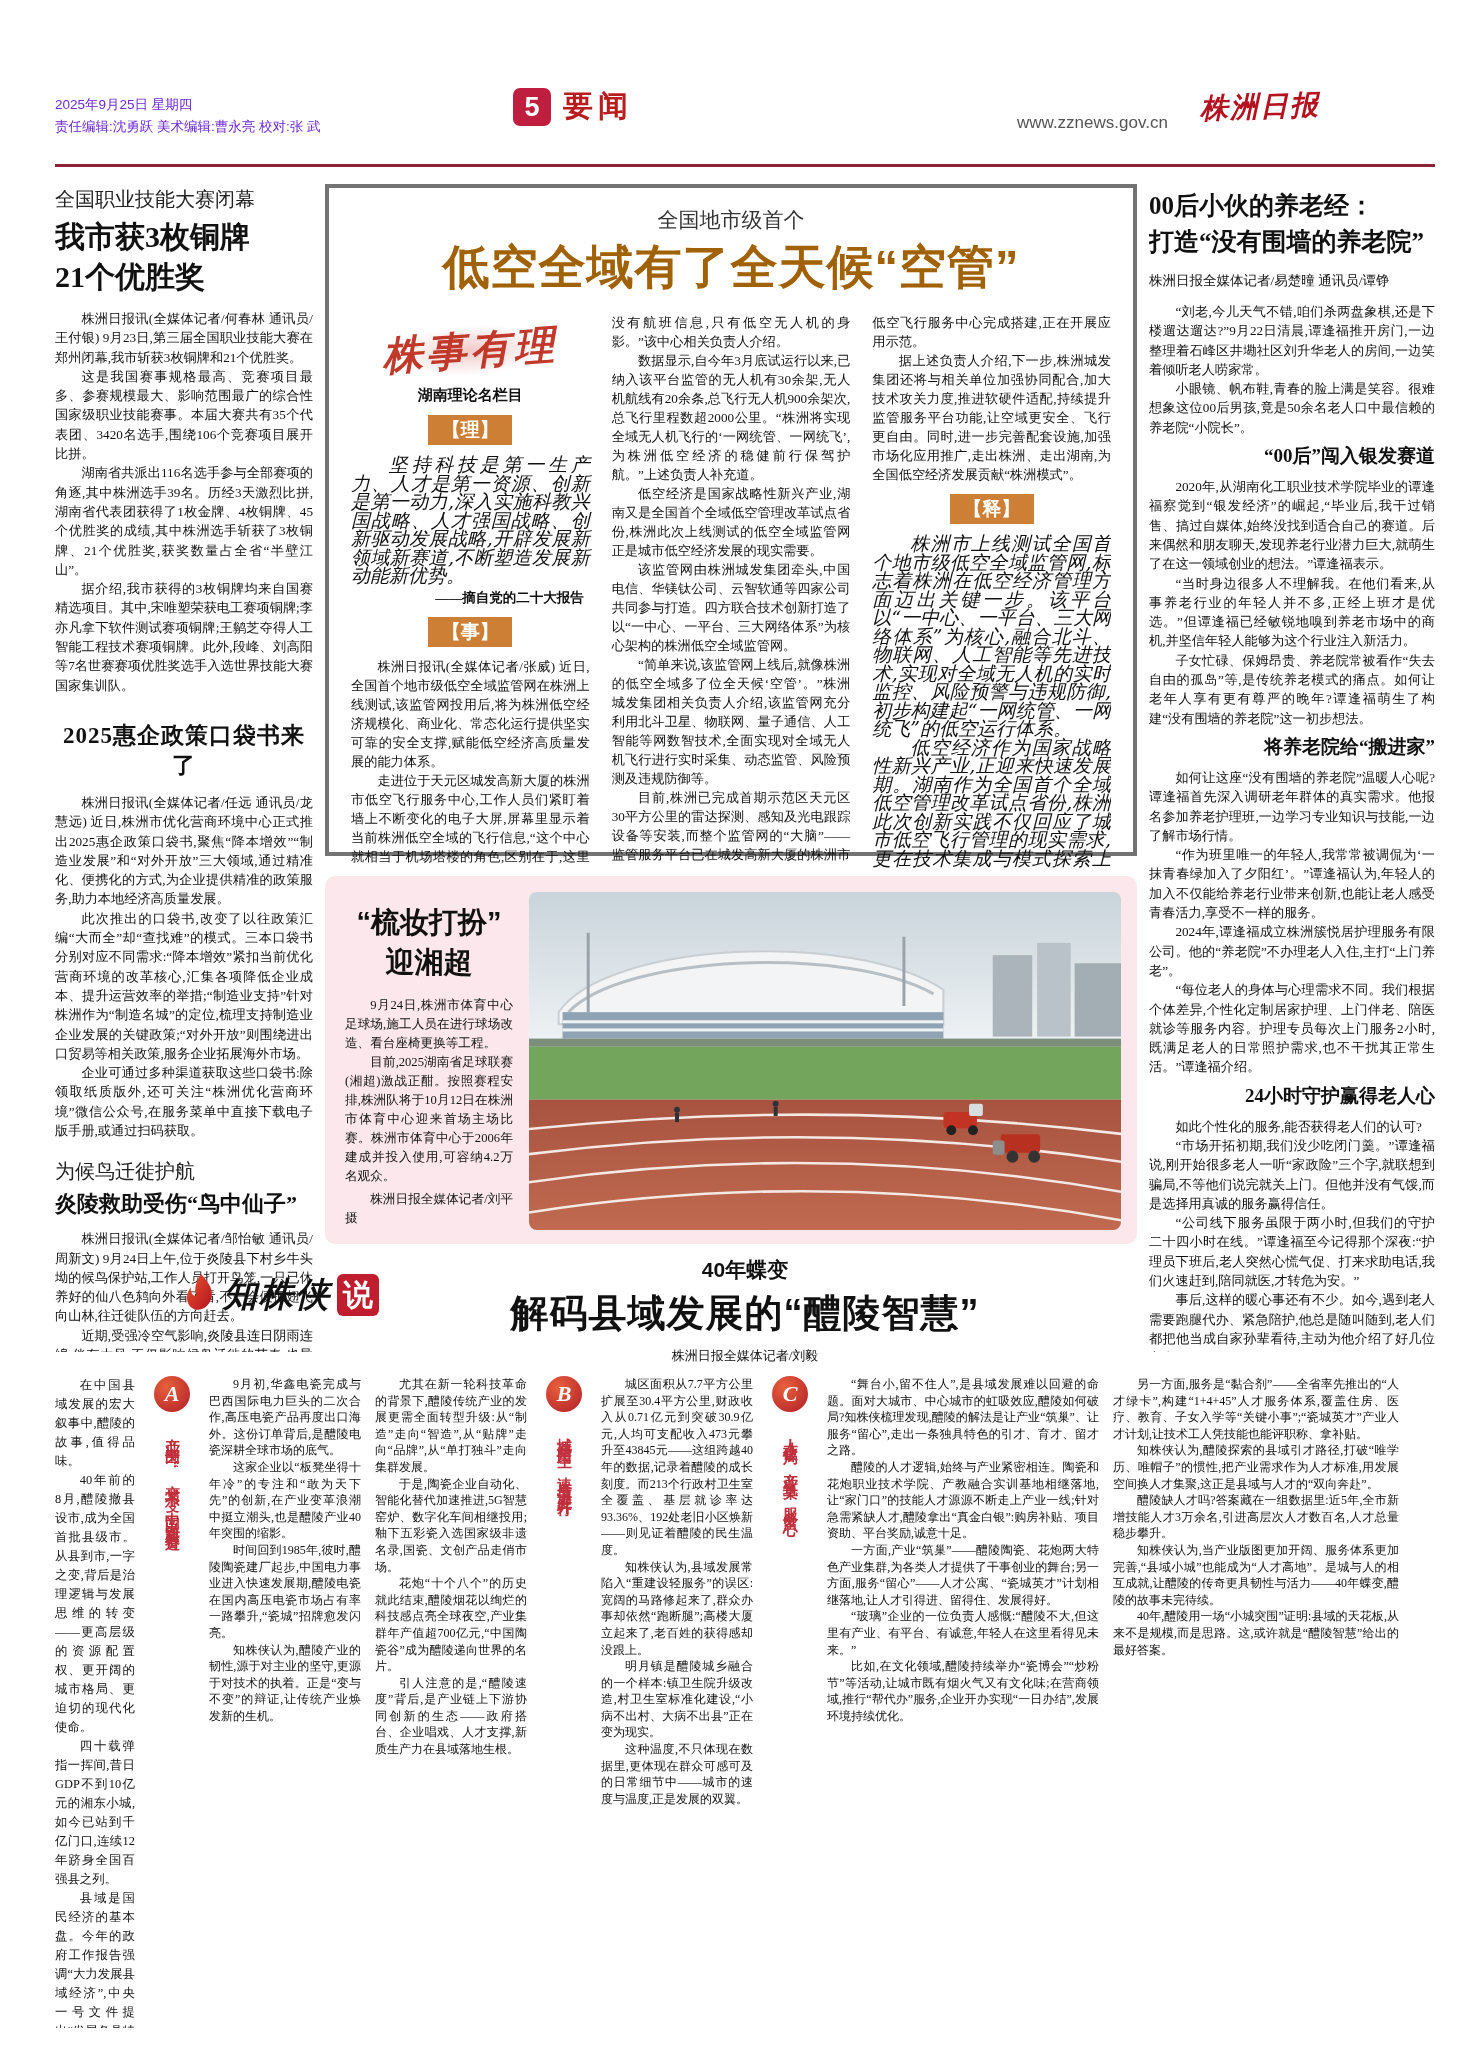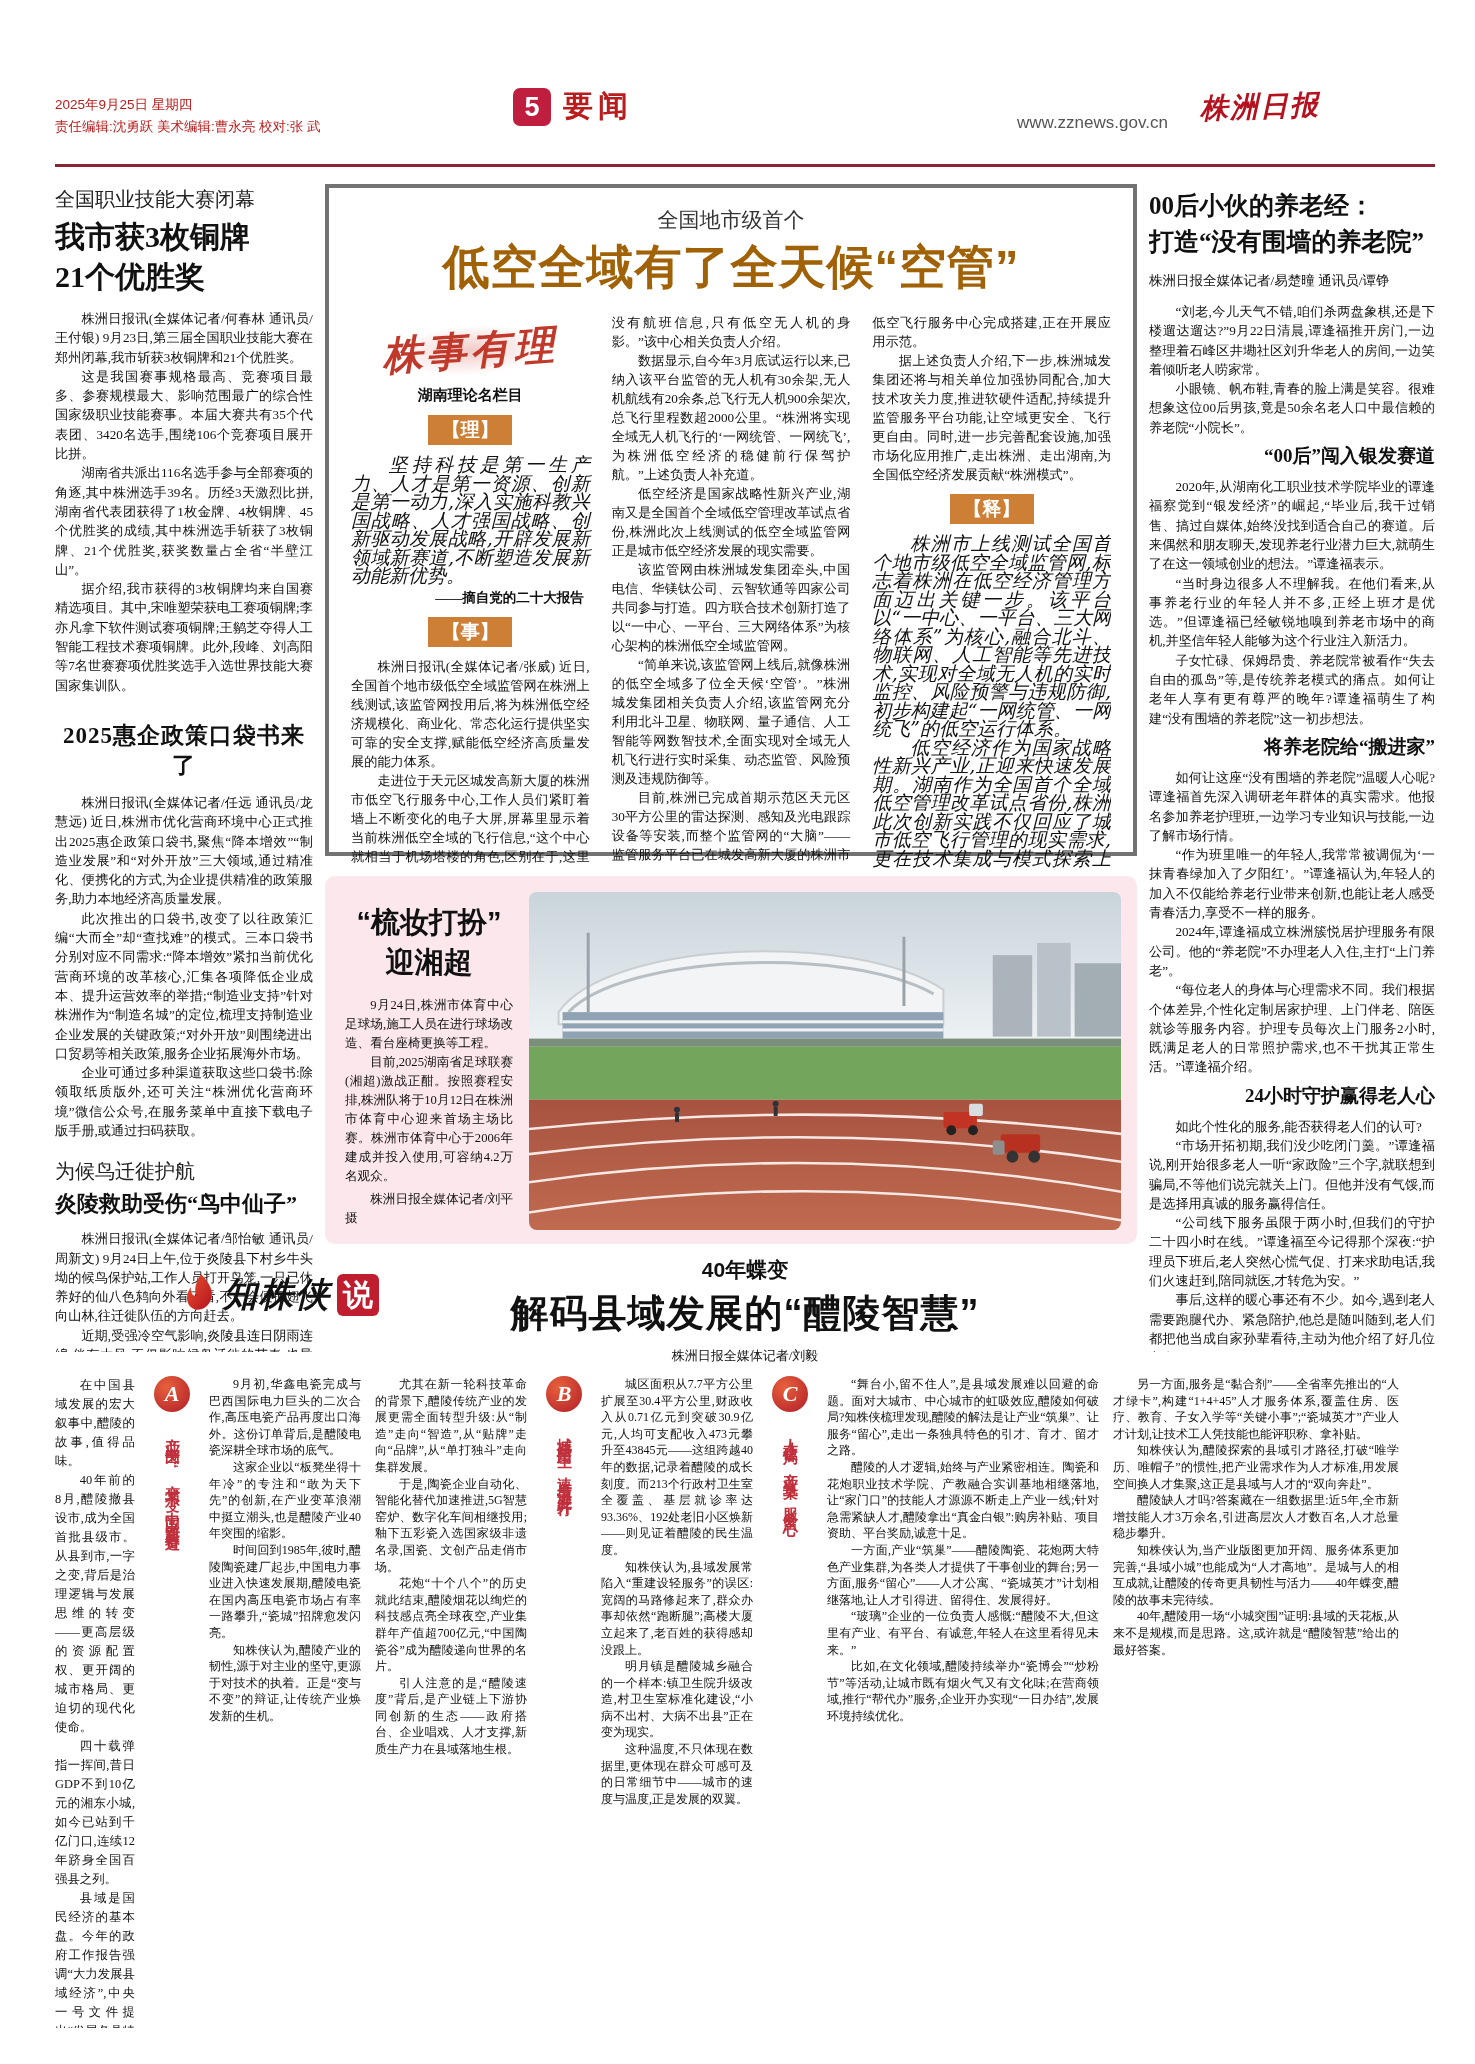--- a/index.html
+++ b/index.html
@@ -1,20 +1,20 @@
 <!DOCTYPE html>
 <html><head>
 <meta charset="utf-8">
 <style>
   html,body{margin:0;padding:0;background:#e8e8e8;}
   .page{position:relative;width:1475px;height:2064px;background:#ffffff;margin:0 auto;
         font-family:"Liberation Serif",serif;color:#111;overflow:hidden;}
   
   .masthead{position:absolute;top:86px;left:55px;right:40px;height:60px;}
-  .m-left{position:absolute;left:0;top:8px;font-size:13.5px;line-height:22px;color:#b91c1c;
+  .m-left{position:absolute;left:0;top:8px;font-size:13.5px;line-height:22px;color:#6d28d9;
           font-family:"Liberation Sans",sans-serif;}
   .m-center{position:absolute;left:458px;top:0;display:flex;align-items:center;}
   .pagenum{display:inline-block;width:38px;height:38px;border-radius:7px;background:#bf1e3e;
            color:#fff;font-size:27px;font-weight:bold;text-align:center;line-height:38px;
            font-family:"Liberation Sans",sans-serif;}
   .secname{color:#b91c1c;font-size:30px;font-weight:bold;margin-left:12px;letter-spacing:5px;
            font-family:"Liberation Sans",sans-serif;}
   .m-url{position:absolute;left:962px;top:27px;font-size:17px;color:#555;
          font-family:"Liberation Sans",sans-serif;}
   .m-logo{position:absolute;left:1145px;top:2px;font-size:28px;font-weight:bold;font-style:italic;

